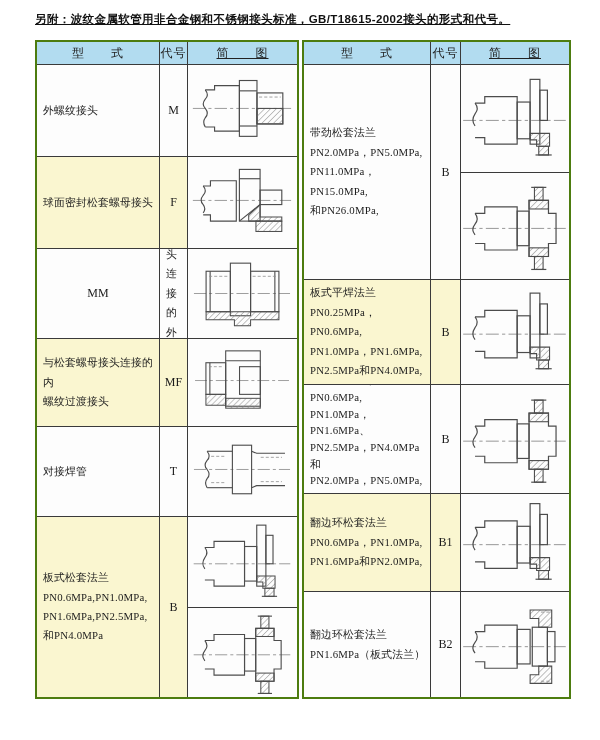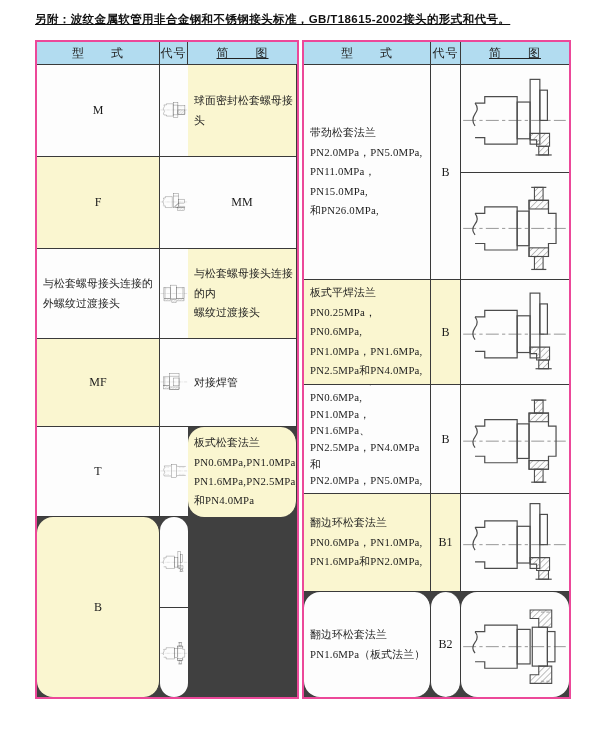--- a/index.html
+++ b/index.html
@@ -7,29 +7,29 @@
     width:600px;height:740px;background:#ffffff;position:relative;
     font-family:"Liberation Serif","DejaVu Serif",serif;color:#1c1c1c;
     overflow:hidden;
   }
   .title{
     position:absolute;left:35px;top:12px;width:540px;
     font-family:"Liberation Sans","DejaVu Sans",sans-serif;
     font-size:11.5px;font-weight:700;color:#111;white-space:nowrap;letter-spacing:.4px;text-decoration:underline;
   }
   .tables{position:absolute;left:35px;top:40px;display:flex;gap:3px;}
-  .tbl{display:grid;border:2px solid #ec4899;background:#404040;}
+  .tbl{display:grid;border:2px solid #4d7c0f;background:#f9a8d4;}
   .tbl-left{grid-template-columns:123px 28px 109px;grid-template-rows:23px 92px 92px 90px 88px 90px 180px;}
   .tbl-right{grid-template-columns:127px 30px 108px;grid-template-rows:23px 215px 105px 109px 98px 105px;}
   .cell{
     border-right:1px solid #3a3a3a;border-bottom:1px solid #3a3a3a;
     box-sizing:border-box;display:flex;align-items:center;overflow:hidden;background:#fdfdfd;
   }
   .c3{border-right:none;text-decoration:underline;}
-  .rlast{border-bottom:none;border-radius:16px;}
+  .rlast{border-bottom:none;}
   .head{
     background:#b2dcf0;justify-content:center;
     font-size:12px;color:#222;letter-spacing:1px;white-space:pre;
   }
   .type{
     font-size:10.8px;line-height:1.8;white-space:pre-line;
     padding:3px 2px 3px 6px;letter-spacing:.2px;
   }
   .tight{line-height:1.55;}
   .code{justify-content:center;font-size:12px;}
@@ -58,20 +58,21 @@
 
 <div class="title">另附：波纹金属软管用非合金钢和不锈钢接头标准，GB/T18615-2002接头的形式和代号。</div>
 
 <div class="tables">
 
   <div class="tbl tbl-left">
     <div class="cell head">型　　式</div>
     <div class="cell head">代号</div>
     <div class="cell head c3">简　　图</div>
 
+    <div class="cell type">外螺纹接头</div>
     <div class="cell code">M</div>
     <div class="cell diag c3">
         <svg class="dg" viewBox="0 0 100 88" preserveAspectRatio="xMidYMid meet">
           <line class="cl" x1="2" y1="42" x2="97" y2="42"></line>
           <path class="ln" d="M14 24 q4 5 0 9 q-4 5 0 9 q4 5 0 9 q-3 4 0 9"></path>
           <path class="ln" d="M14 24 H23 V20 H47 V64 H23 V60 H14"></path>
           <rect class="ln" x="47" y="15" width="17" height="54"></rect>
           <line class="ln" x1="47" y1="25" x2="64" y2="25"></line>
           <line class="ln" x1="47" y1="59" x2="64" y2="59"></line>
           <rect class="ln" x="64" y="27" width="25" height="30"></rect>

